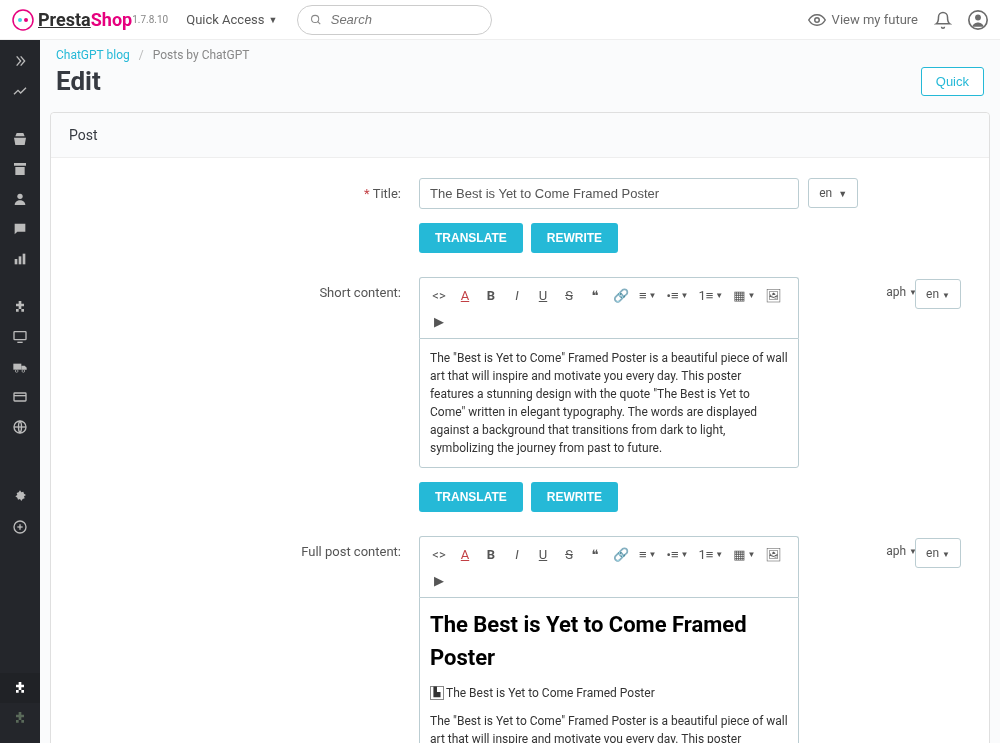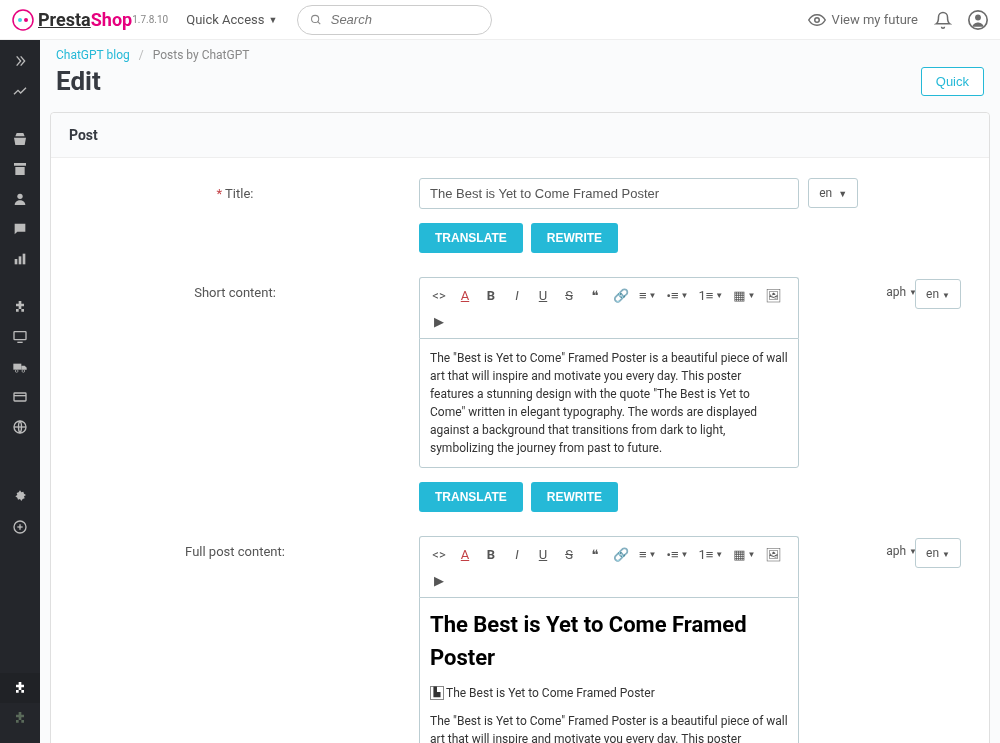--- a/index.html
+++ b/index.html
@@ -26,25 +26,25 @@
 
 .content { margin-left: 40px; height: calc(100vh - 40px); overflow-y: auto; background: #fafbfc; }
 .breadcrumb { padding: 8px 16px 0; font-size: 12px; color: #888; }
 .breadcrumb a { color: #25b9d7; text-decoration: none; }
 .breadcrumb .sep { margin: 0 6px; color: #bbb; }
 .page-head { display: flex; align-items: center; padding: 4px 16px 16px; }
 .page-title { font-size: 26px; font-weight: 700; color: #363a41; }
 .help-btn { margin-left: auto; border: 1px solid #25b9d7; color: #25b9d7; background: #fff; padding: 6px 14px; border-radius: 3px; font-size: 13px; cursor: pointer; }
 
 .panel { margin: 0 10px 20px; background: #fff; border: 1px solid #dfdfdf; border-radius: 4px; }
-.panel-head { padding: 14px 18px; border-bottom: 1px solid #eee; font-size: 14px; font-weight: 700; color: #363a41; background: #fafbfc; border-radius: 4px 4px 0 0; }
+.panel-head { padding: 14px 18px; border-bottom: 1px solid #eee; font-size: 14px; font-weight: 400; color: #363a41; background: #fafbfc; border-radius: 4px 4px 0 0; }
 .panel-body { padding: 20px 18px 30px; }
 
 .form-row { display: flex; margin-bottom: 24px; }
-.form-label { width: 350px; text-align: center; padding-right: 18px; padding-top: 8px; font-size: 13px; color: #555; flex-shrink:0; }
+.form-label { width: 350px; text-align: right; padding-right: 18px; padding-top: 8px; font-size: 13px; color: #555; flex-shrink:0; }
 .form-label .req { color: #c23f44; margin-right: 3px; }
 .form-field { flex: 1; max-width: 480px; position: relative; }
 .text-input { width: 380px; padding: 7px 10px; border: 1px solid #bbcdd2; border-radius: 3px; font-size: 13px; color: #555; }
 .lang-select { display:inline-block; vertical-align:top; border: 1px solid #bbcdd2; border-radius: 3px; padding: 7px 10px; font-size: 12px; color: #555; background: #fff; cursor: pointer; margin-left: 6px; }
 .lang-select .caret { font-size: 9px; margin-left: 3px; }
 .btn-row { margin-top: 14px; display: flex; gap: 8px; }
 .btn-cyan { background: #25b9d7; color: #fff; border: none; padding: 8px 16px; border-radius: 3px; font-size: 12px; font-weight: 700; cursor: pointer; text-transform: uppercase; }
 
 .rte-wrap { position: relative; }
 .rte-toolbar { border: 1px solid #bbcdd2; border-bottom: none; border-radius: 3px 3px 0 0; padding: 6px 8px; display: flex; align-items: center; gap: 4px; flex-wrap: wrap; background: #fff; width: 380px; }

